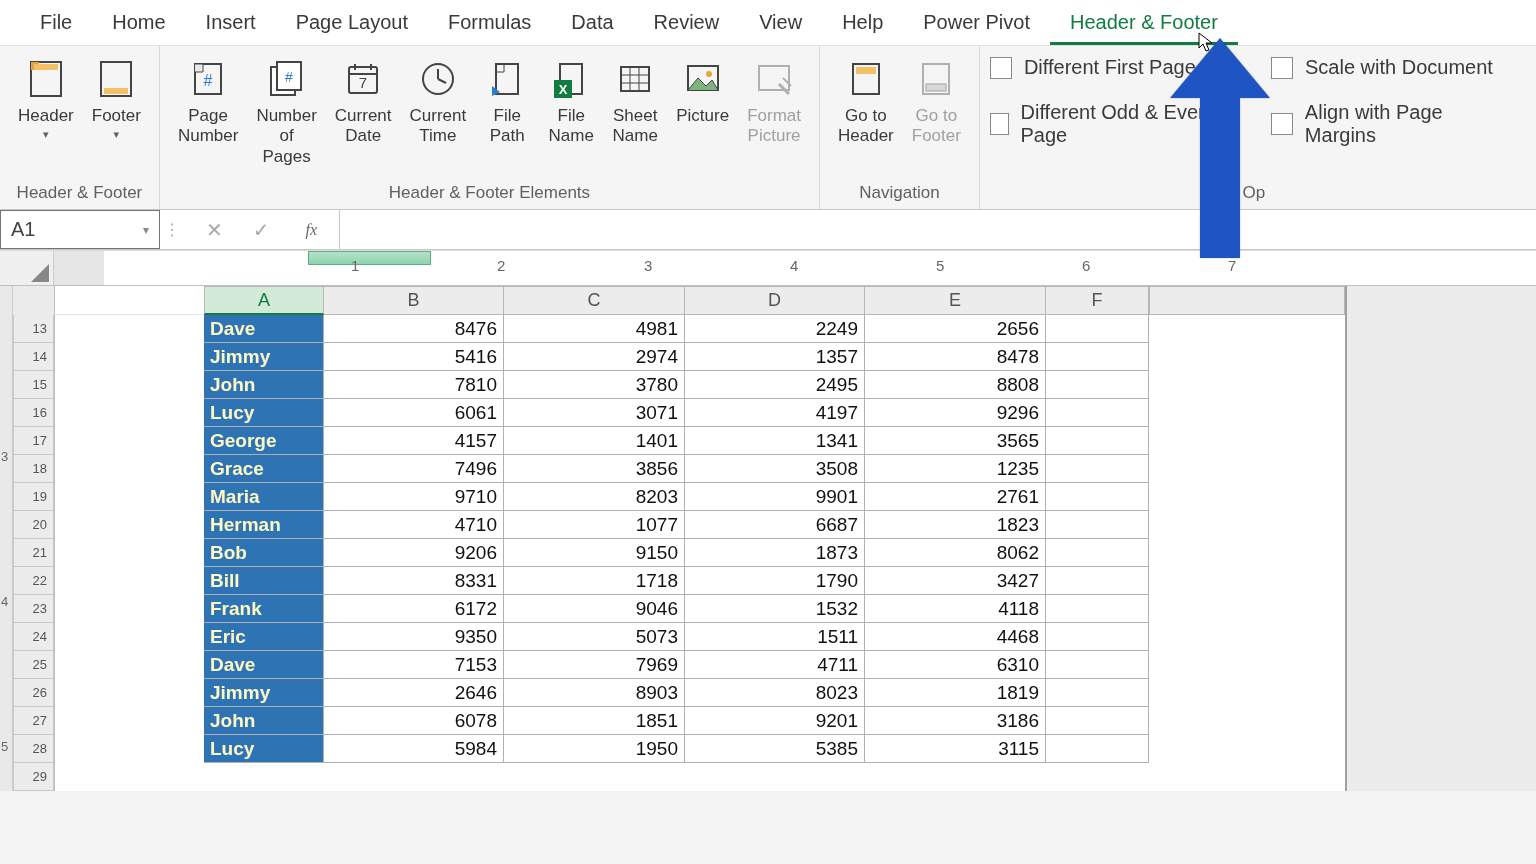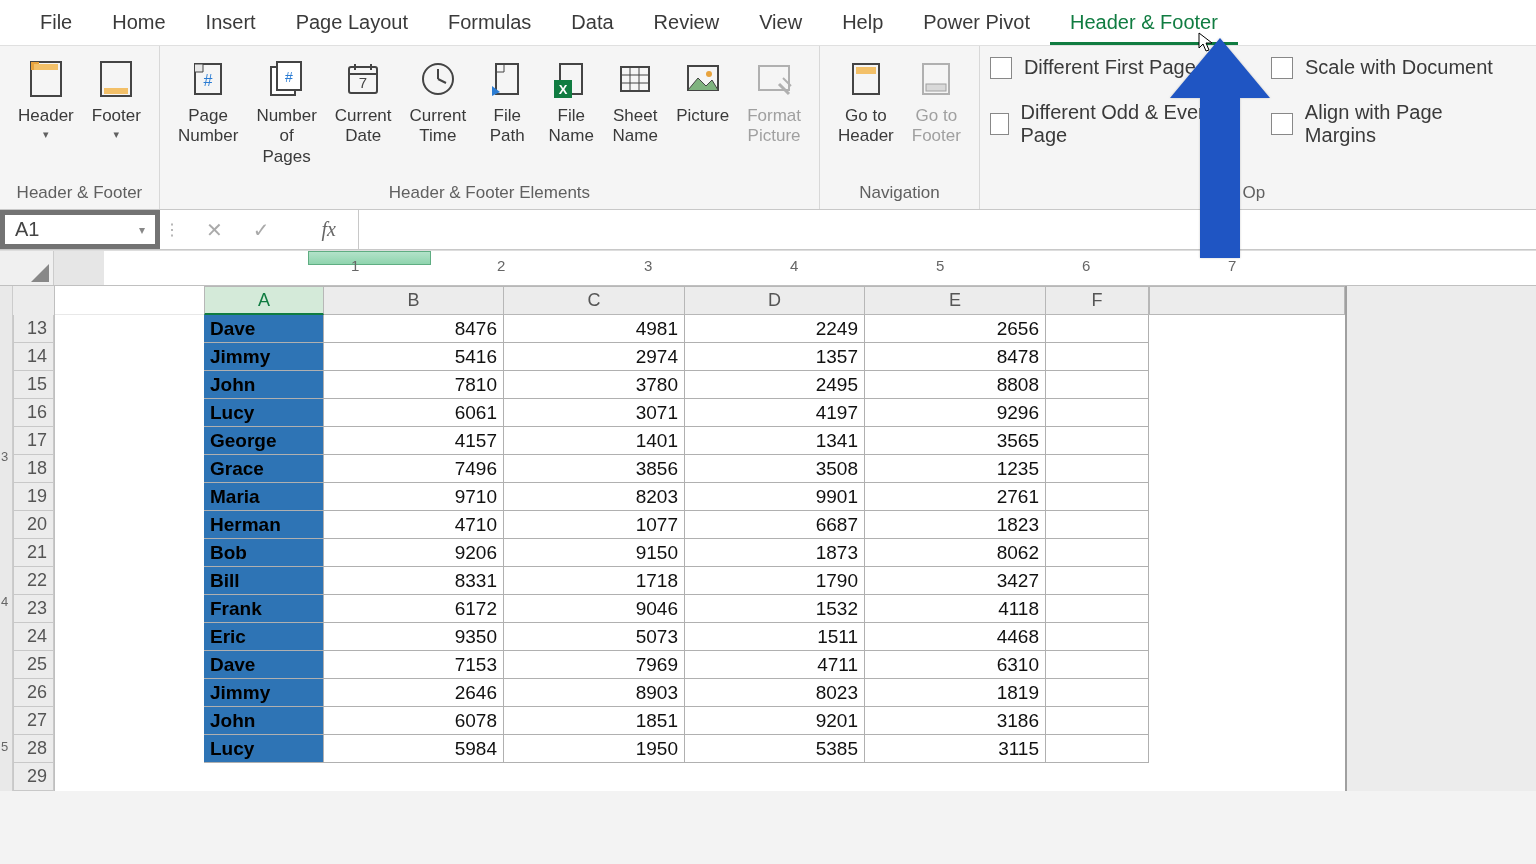--- a/index.html
+++ b/index.html
@@ -23,25 +23,25 @@
 
     .dropdown-arrow { font-size: 11px; color: #606060; margin-top: 2px; }
 
     .options-group { padding: 10px 18px 0 10px; display: flex; flex-direction: column; height: 100%; }
     .opt-grid { display: grid; grid-template-columns: auto auto; column-gap: 50px; row-gap: 22px; }
     .opt-item { display: flex; align-items: center; gap: 12px; font-size: 20px; color: #3a3a3a; cursor: pointer; }
     .chk { width: 22px; height: 22px; border: 1px solid #888; background: #fff; display: flex; align-items: center; justify-content: center; }
 
     
     .fx-row { height: 40px; display: flex; align-items: center; background: #fff; border-bottom: 1px solid #c8c8c8; }
-    .name-box { width: 160px; height: 100%; border: 5px solid #737373; display: flex; align-items: center; padding: 0 10px; font-size: 20px; color: #444; background: #fff; position: relative; }
+    .name-box { width: 160px; height: 100%; border: 1px solid #737373; display: flex; align-items: center; padding: 0 10px; font-size: 20px; color: #444; background: #fff; position: relative; }
     .name-box .dd { margin-left: auto; color: #888; font-size: 12px; }
     .fx-handle { width: 24px; display:flex; justify-content:center; align-items:center; color:#aaa; }
     .fx-btns { display:flex; gap:30px; padding:0 22px; align-items:center; font-size:20px; color:#aaa; }
-    .fx-label { font-style: italic; font-family: "Times New Roman", serif; font-size: 20px; color:#666; margin-left: 22px; }
+    .fx-label { font-style: italic; font-family: "Times New Roman", serif; font-size: 16px; color:#666; margin-left: 6px; }
     .formula-bar { flex: 1; height: 100%; border-left: 1px solid #c8c8c8; }
 
     
     .ruler { height: 36px; background: #fff; display:flex; position: relative; border-top:1px solid #ddd; border-bottom:1px solid #c0c0c0; }
     .ruler-corner { width: 54px; background:#f0f0f0; border-right:1px solid #ccc; position:relative; }
     .ruler-corner::after { content:""; position:absolute; right:4px; bottom:3px; width:0; height:0; border-left:18px solid transparent; border-bottom:18px solid #888; }
     .ruler-left-gray { width: 50px; background:#e6e6e6; }
     .ruler-track { flex:1; position:relative; padding-left:100px; }
     .rnum { position:absolute; top:6px; font-size:15px; color:#666; }
     .ruler-sel { position:absolute; left:204px; width:123px; height:14px; top:0; background: linear-gradient(#b3e2c9,#8fd4ae); border:1px solid #5fad82; }
@@ -54,23 +54,23 @@
     .sheet { display:flex; background:#ececec; flex:1; }
     .rownums { width: 41px; background:#ececec; }
     .page-margin-left { width:150px; background:#fff; border-left:1px solid #bfbfbf; }
     .columns { background:#fff; }
     .col-headers { display:flex; height:29px; }
     .colh { border:1px solid #b7b7b7; border-left:none; display:flex; align-items:center; justify-content:center; font-size:18px; color:#555; background:#ececec; }
     .colh:first-child { border-left:1px solid #b7b7b7; }
     .colh.sel { background:#d4ead9; border-bottom:2px solid #107c41; color:#107c41; }
 
     .data-row { display:flex; height:28px; }
-    .rowh { width:41px; height:28px; display:flex; align-items:center; justify-content:flex-end; padding-right:6px; font-size:18px; color:#555; background:#ececec; border:1px solid #c8c8c8; border-top:none; }
+    .rowh { width:41px; height:28px; display:flex; align-items:center; justify-content:flex-end; padding-right:6px; font-size:13px; color:#555; background:#ececec; border:1px solid #c8c8c8; border-top:none; }
     .cell { height:28px; border:1px solid #b0b0b0; border-top:none; border-left:none; display:flex; align-items:center; padding:0 6px; font-size:19px; color:#111; }
-    .cell.name { background:#2e74b5; color:#000000; font-weight:600; }
+    .cell.name { background:#2e74b5; color:#fef9c3; font-weight:600; }
     .cell.num { justify-content:flex-end; }
     .colA{width:120px;} .colB{width:180px;} .colC{width:181px;} .colD{width:180px;} .colE{width:181px;} .colF{width:103px;}
     .blank-right { width:198px; background:#fff; border-right: 2px solid #a0a0a0; }
     .outer-right { flex:1; background:#ececec; }
 
     
     .arrow { position:absolute; left:1170px; top:38px; }
     .arrow svg { filter: drop-shadow(0 0 1px rgba(0,0,0,.2)); }
     
     .cursor { position:absolute; left:1198px; top:32px; font-size:16px; }

